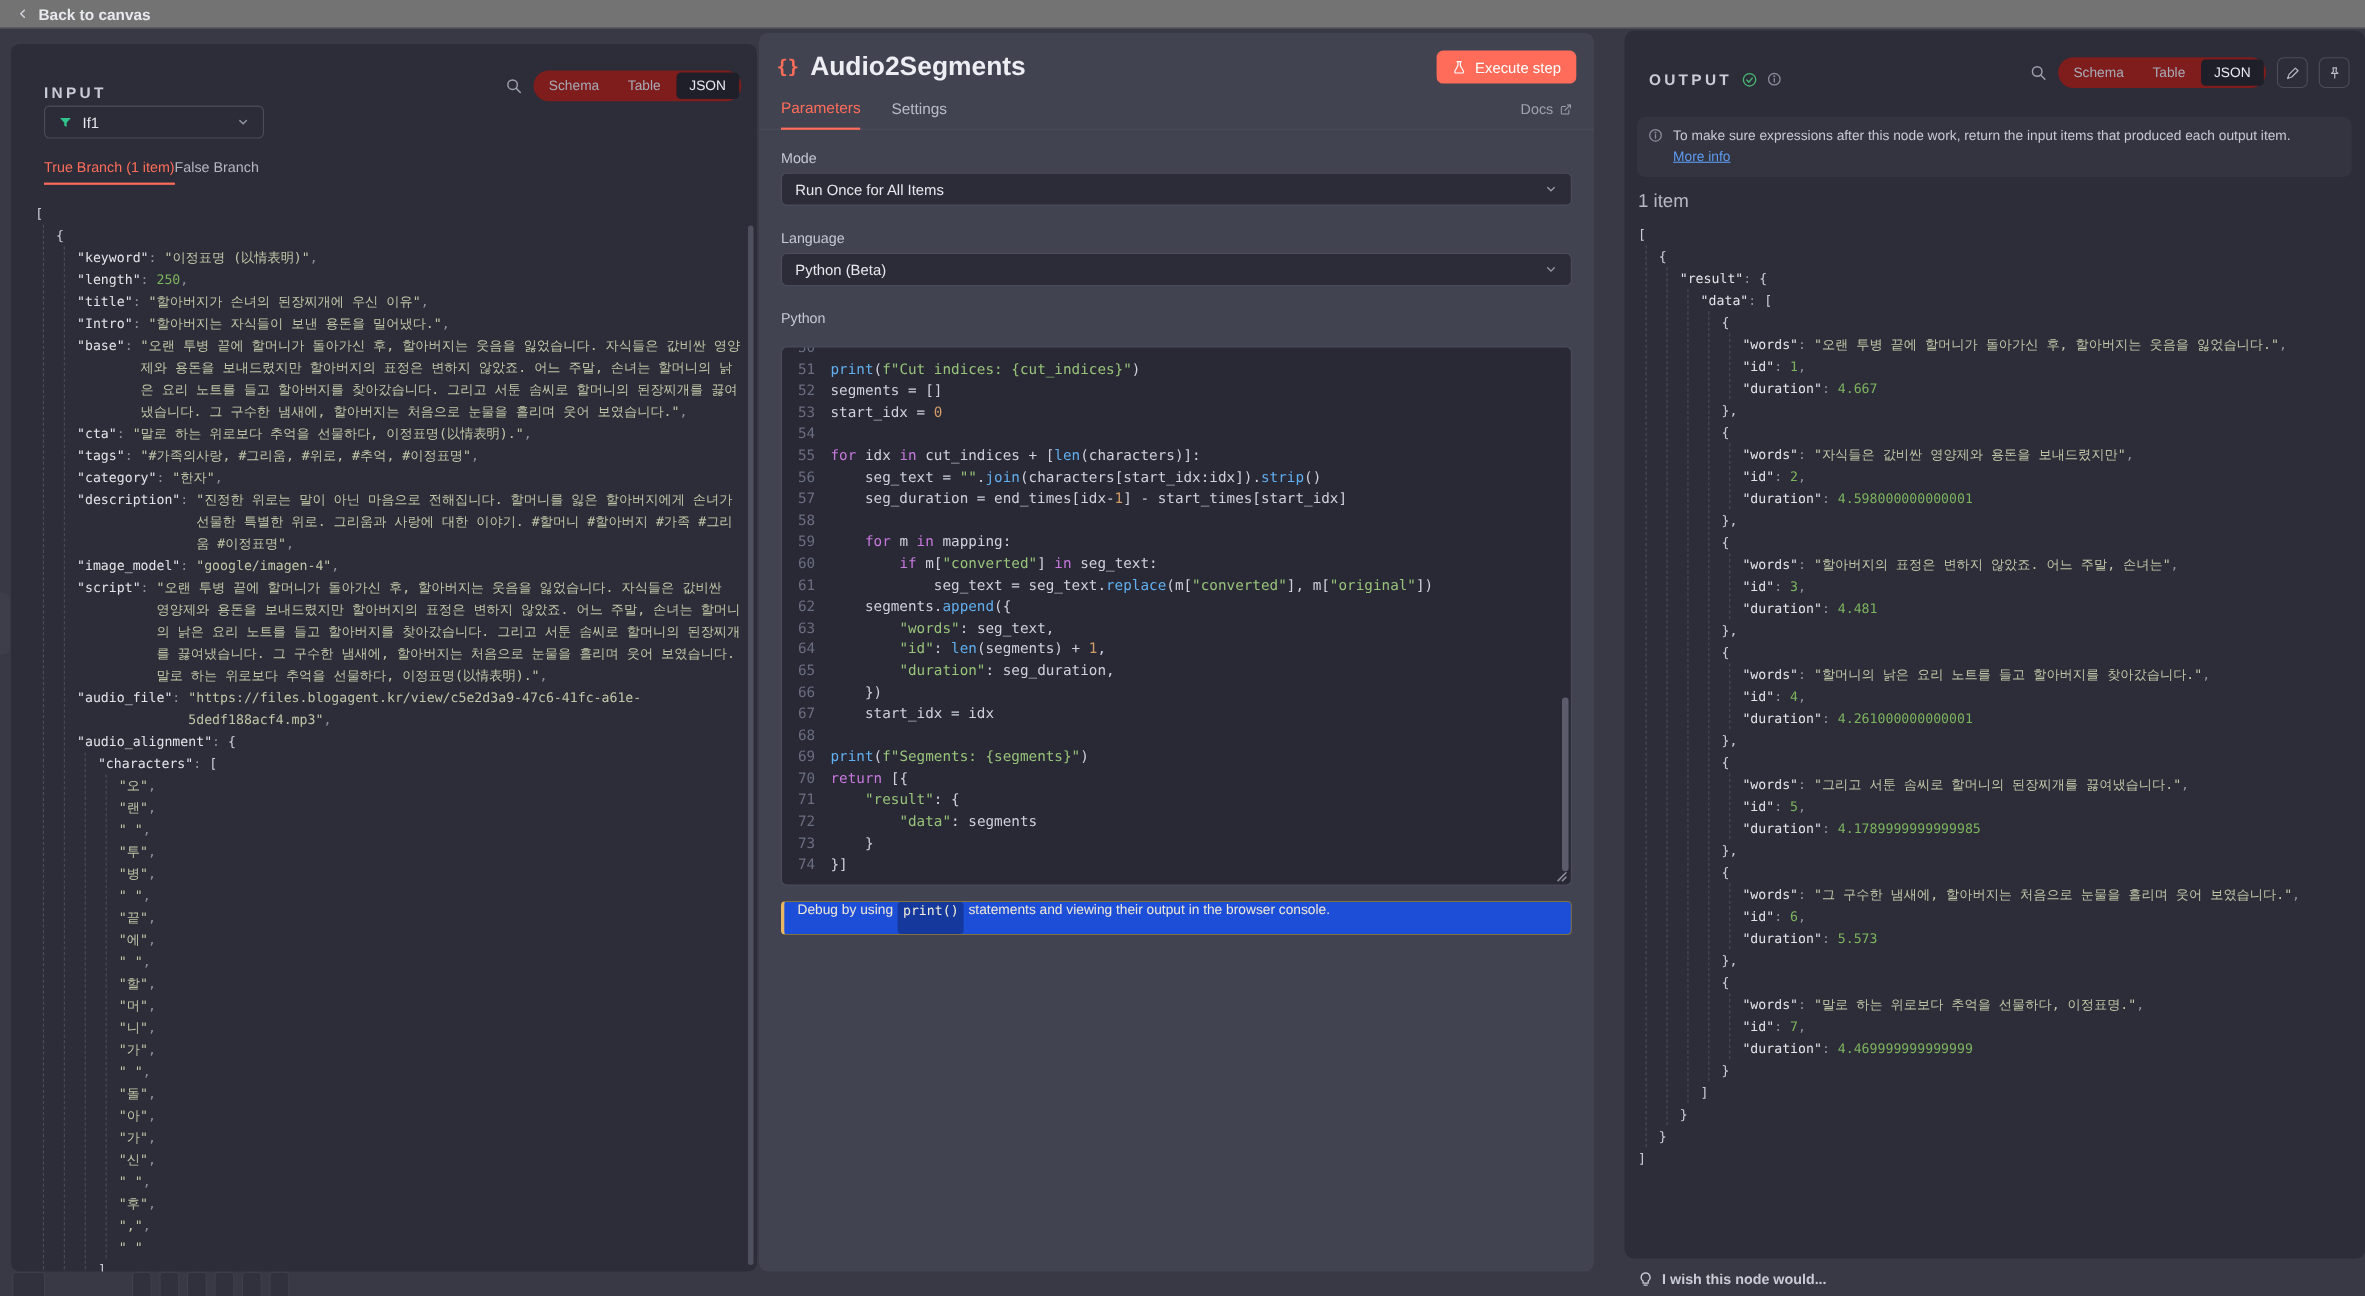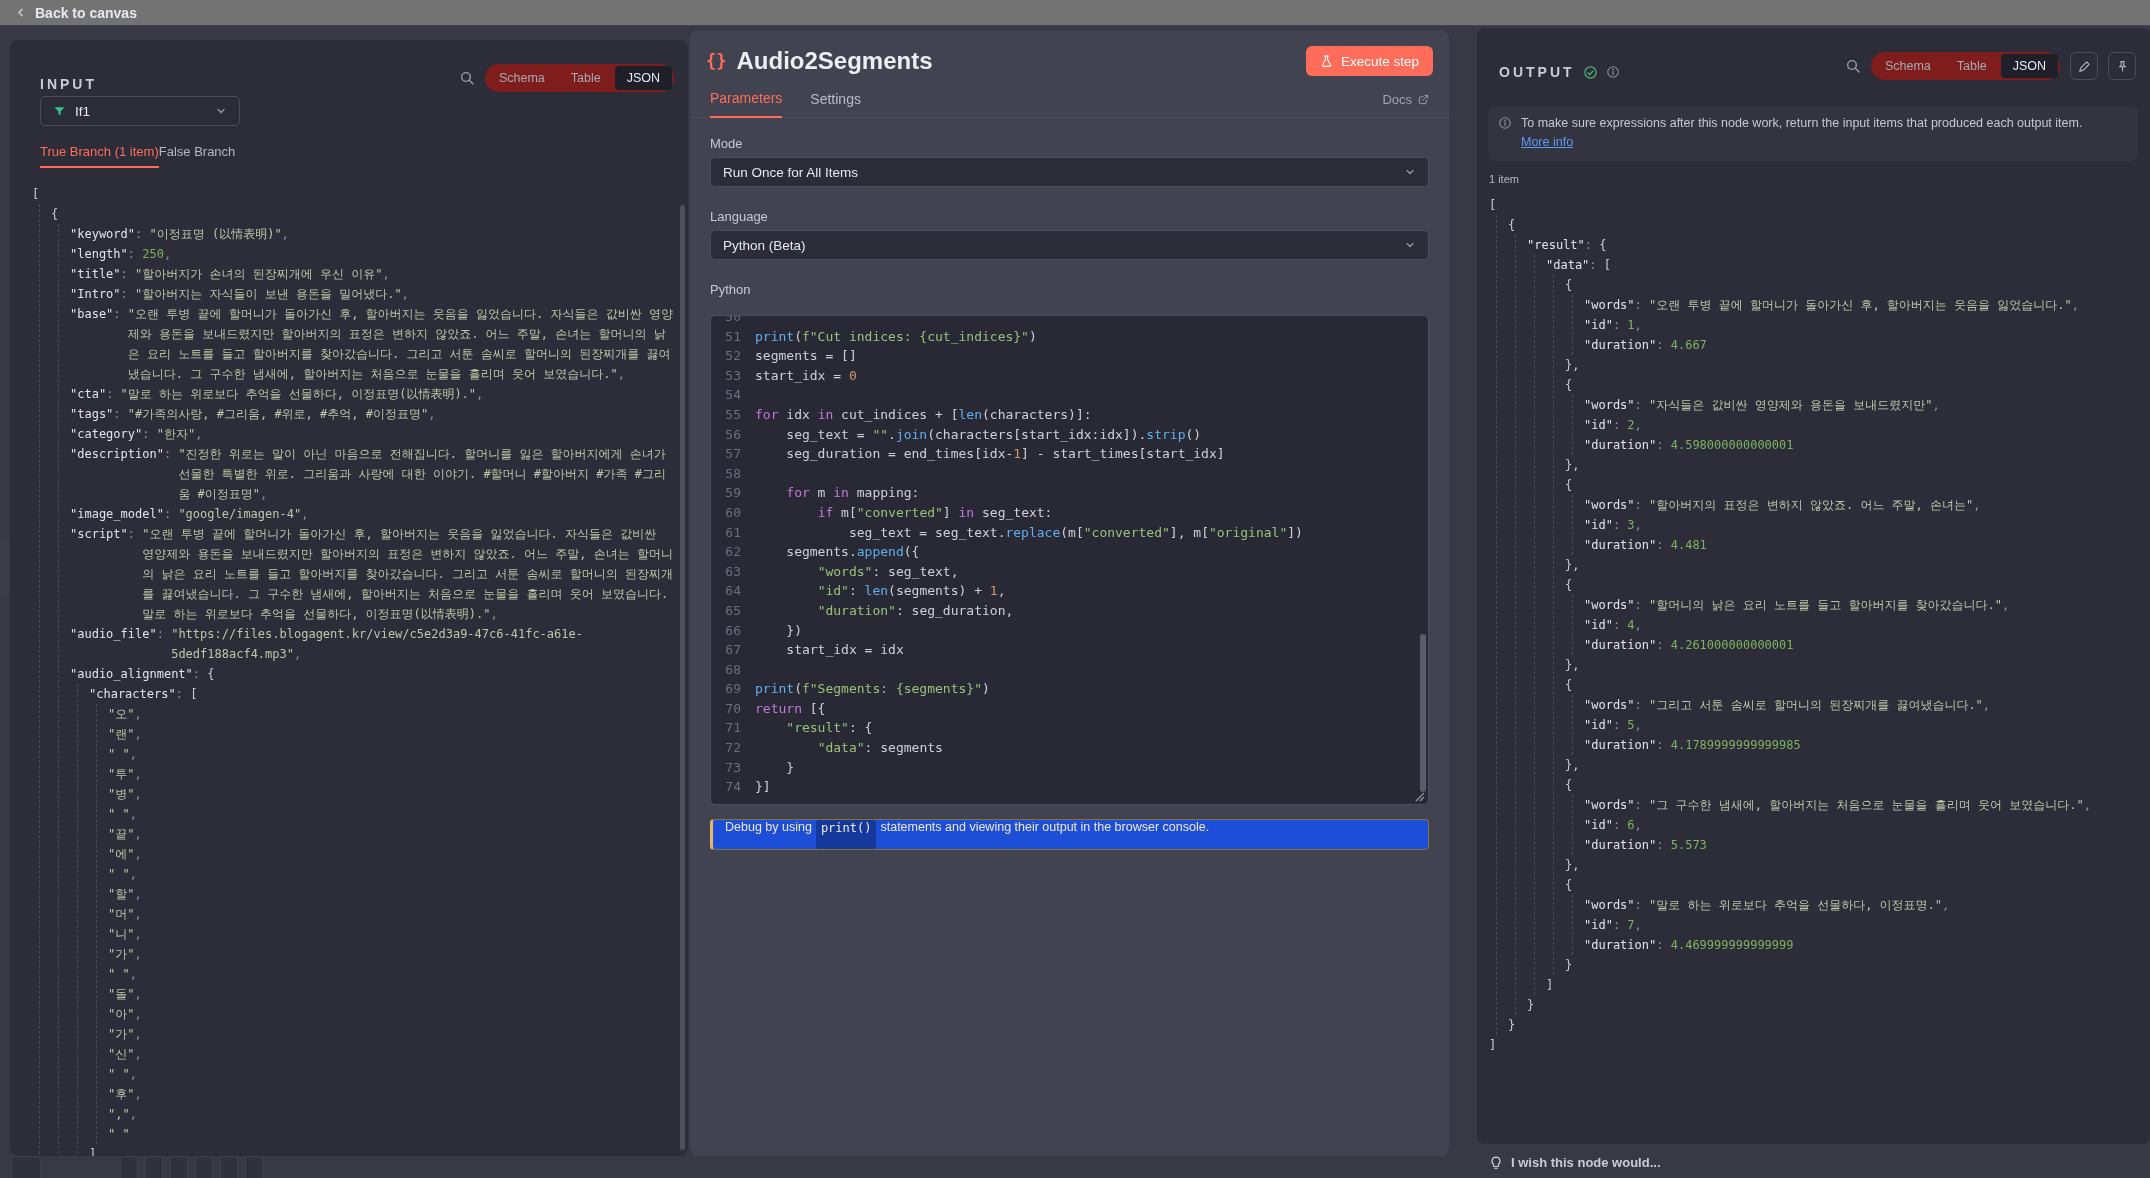--- a/index.html
+++ b/index.html
@@ -83,21 +83,21 @@
   .debug-bar{margin-top:14px;height:31px;background:#1d4ed8;border:1px solid #80713f;border-left:3px solid #e9b865;
     border-radius:4px;display:flex;padding:0 12px;font-size:12.5px;color:#efe8d6}
   .debug-bar code{font-family:"DejaVu Sans Mono",monospace;background:rgba(0,0,0,.28);padding:1px 5px;
     border-radius:3px;margin:0 4px;font-size:12px;color:#f3edda}
 
   
   .out-title-group{display:flex;align-items:center;gap:8px}
   .callout{margin:26px 12px 0 11px;background:#33343f;border-radius:8px;padding:8px 14px 8px 10px;
     display:flex;gap:9px;font-size:12.5px;line-height:1.55;color:#c6c9d3}
   .callout .link{color:#5d9bf0;text-decoration:underline;cursor:pointer;display:block;width:max-content}
-  .items-count{margin:12px 4px 0 12px;font-size:11px;color:#b6b9c4}
+  .items-count{margin:12px 4px 0 12px;font-size:17px;color:#b6b9c4}
   .right-panel .json-wrap{padding-left:12px;margin-top:8px}
 
   
   .wish{position:absolute;left:1489px;top:1155px;display:flex;align-items:center;gap:8px;
     color:#c9ccd5;font-size:13px;font-weight:700;cursor:pointer;z-index:5}
   .canvas-btn{position:absolute;top:1156px;height:28px;background:#30313c;border:1px solid #3f404c;border-radius:4px}
   .edge-handle{position:absolute;left:0;top:539px;width:9px;height:56px;background:#3d3e49;border-radius:0 6px 6px 0}
   svg{display:block}
 </style>
 </head>

